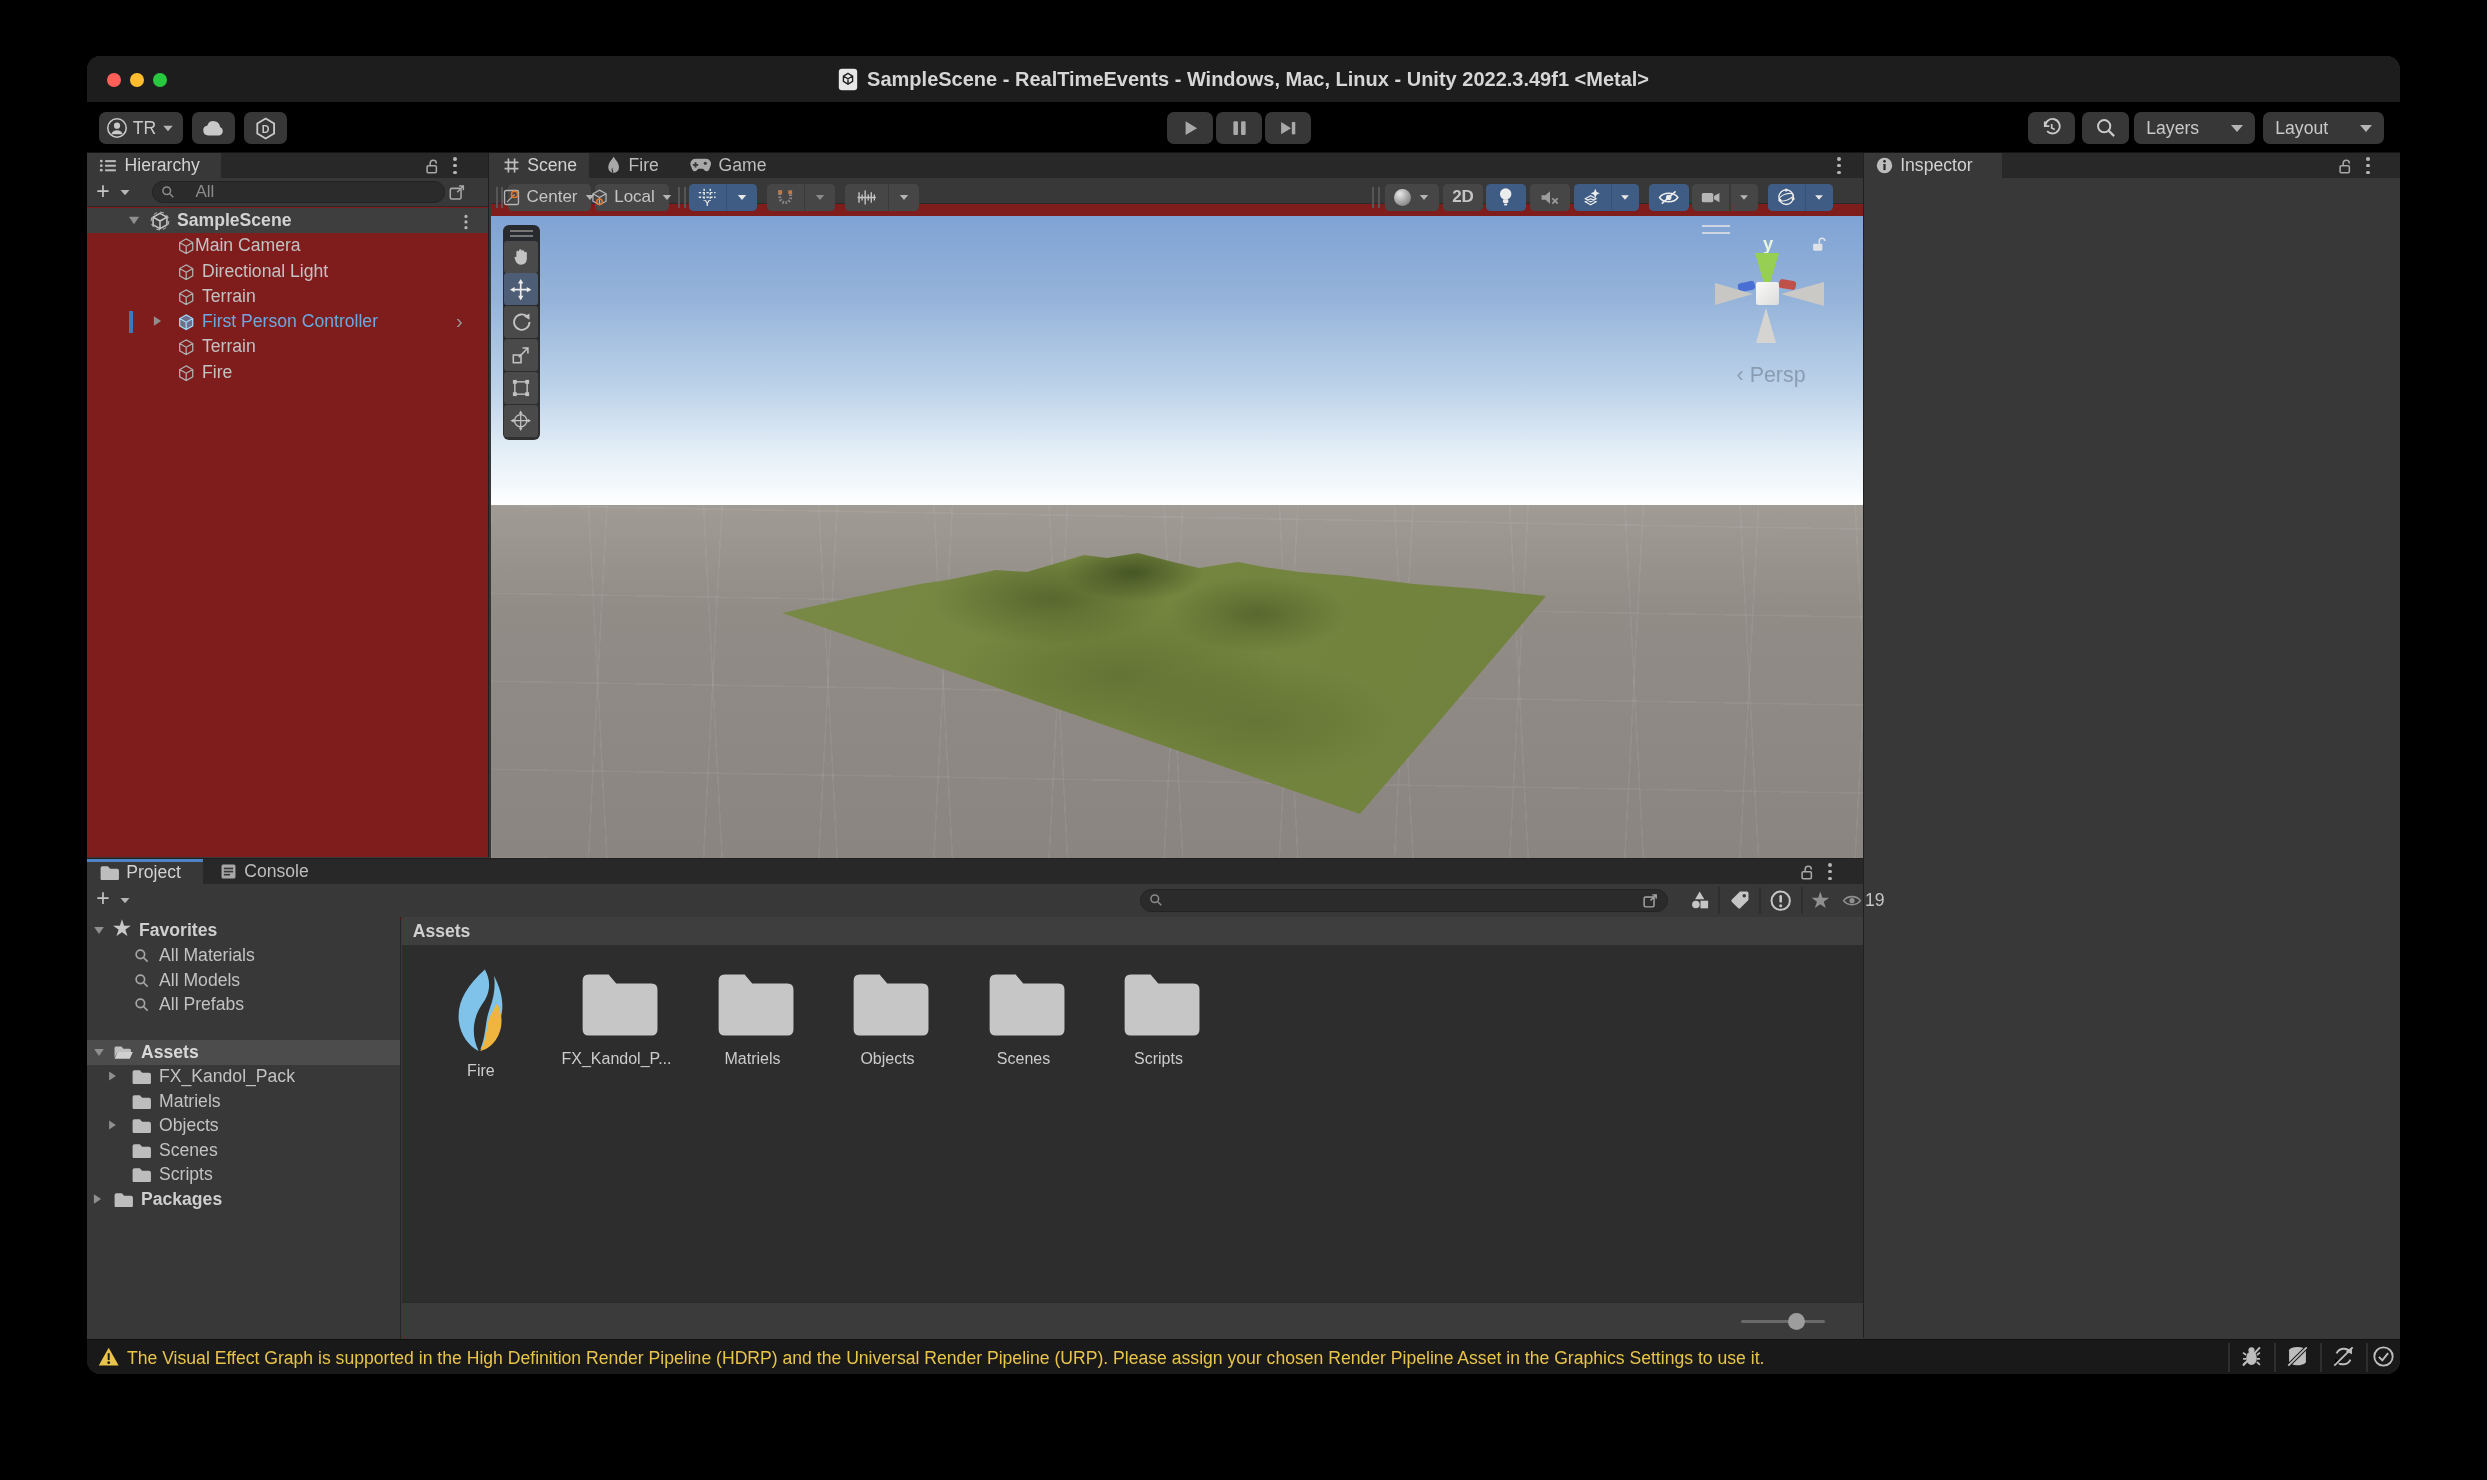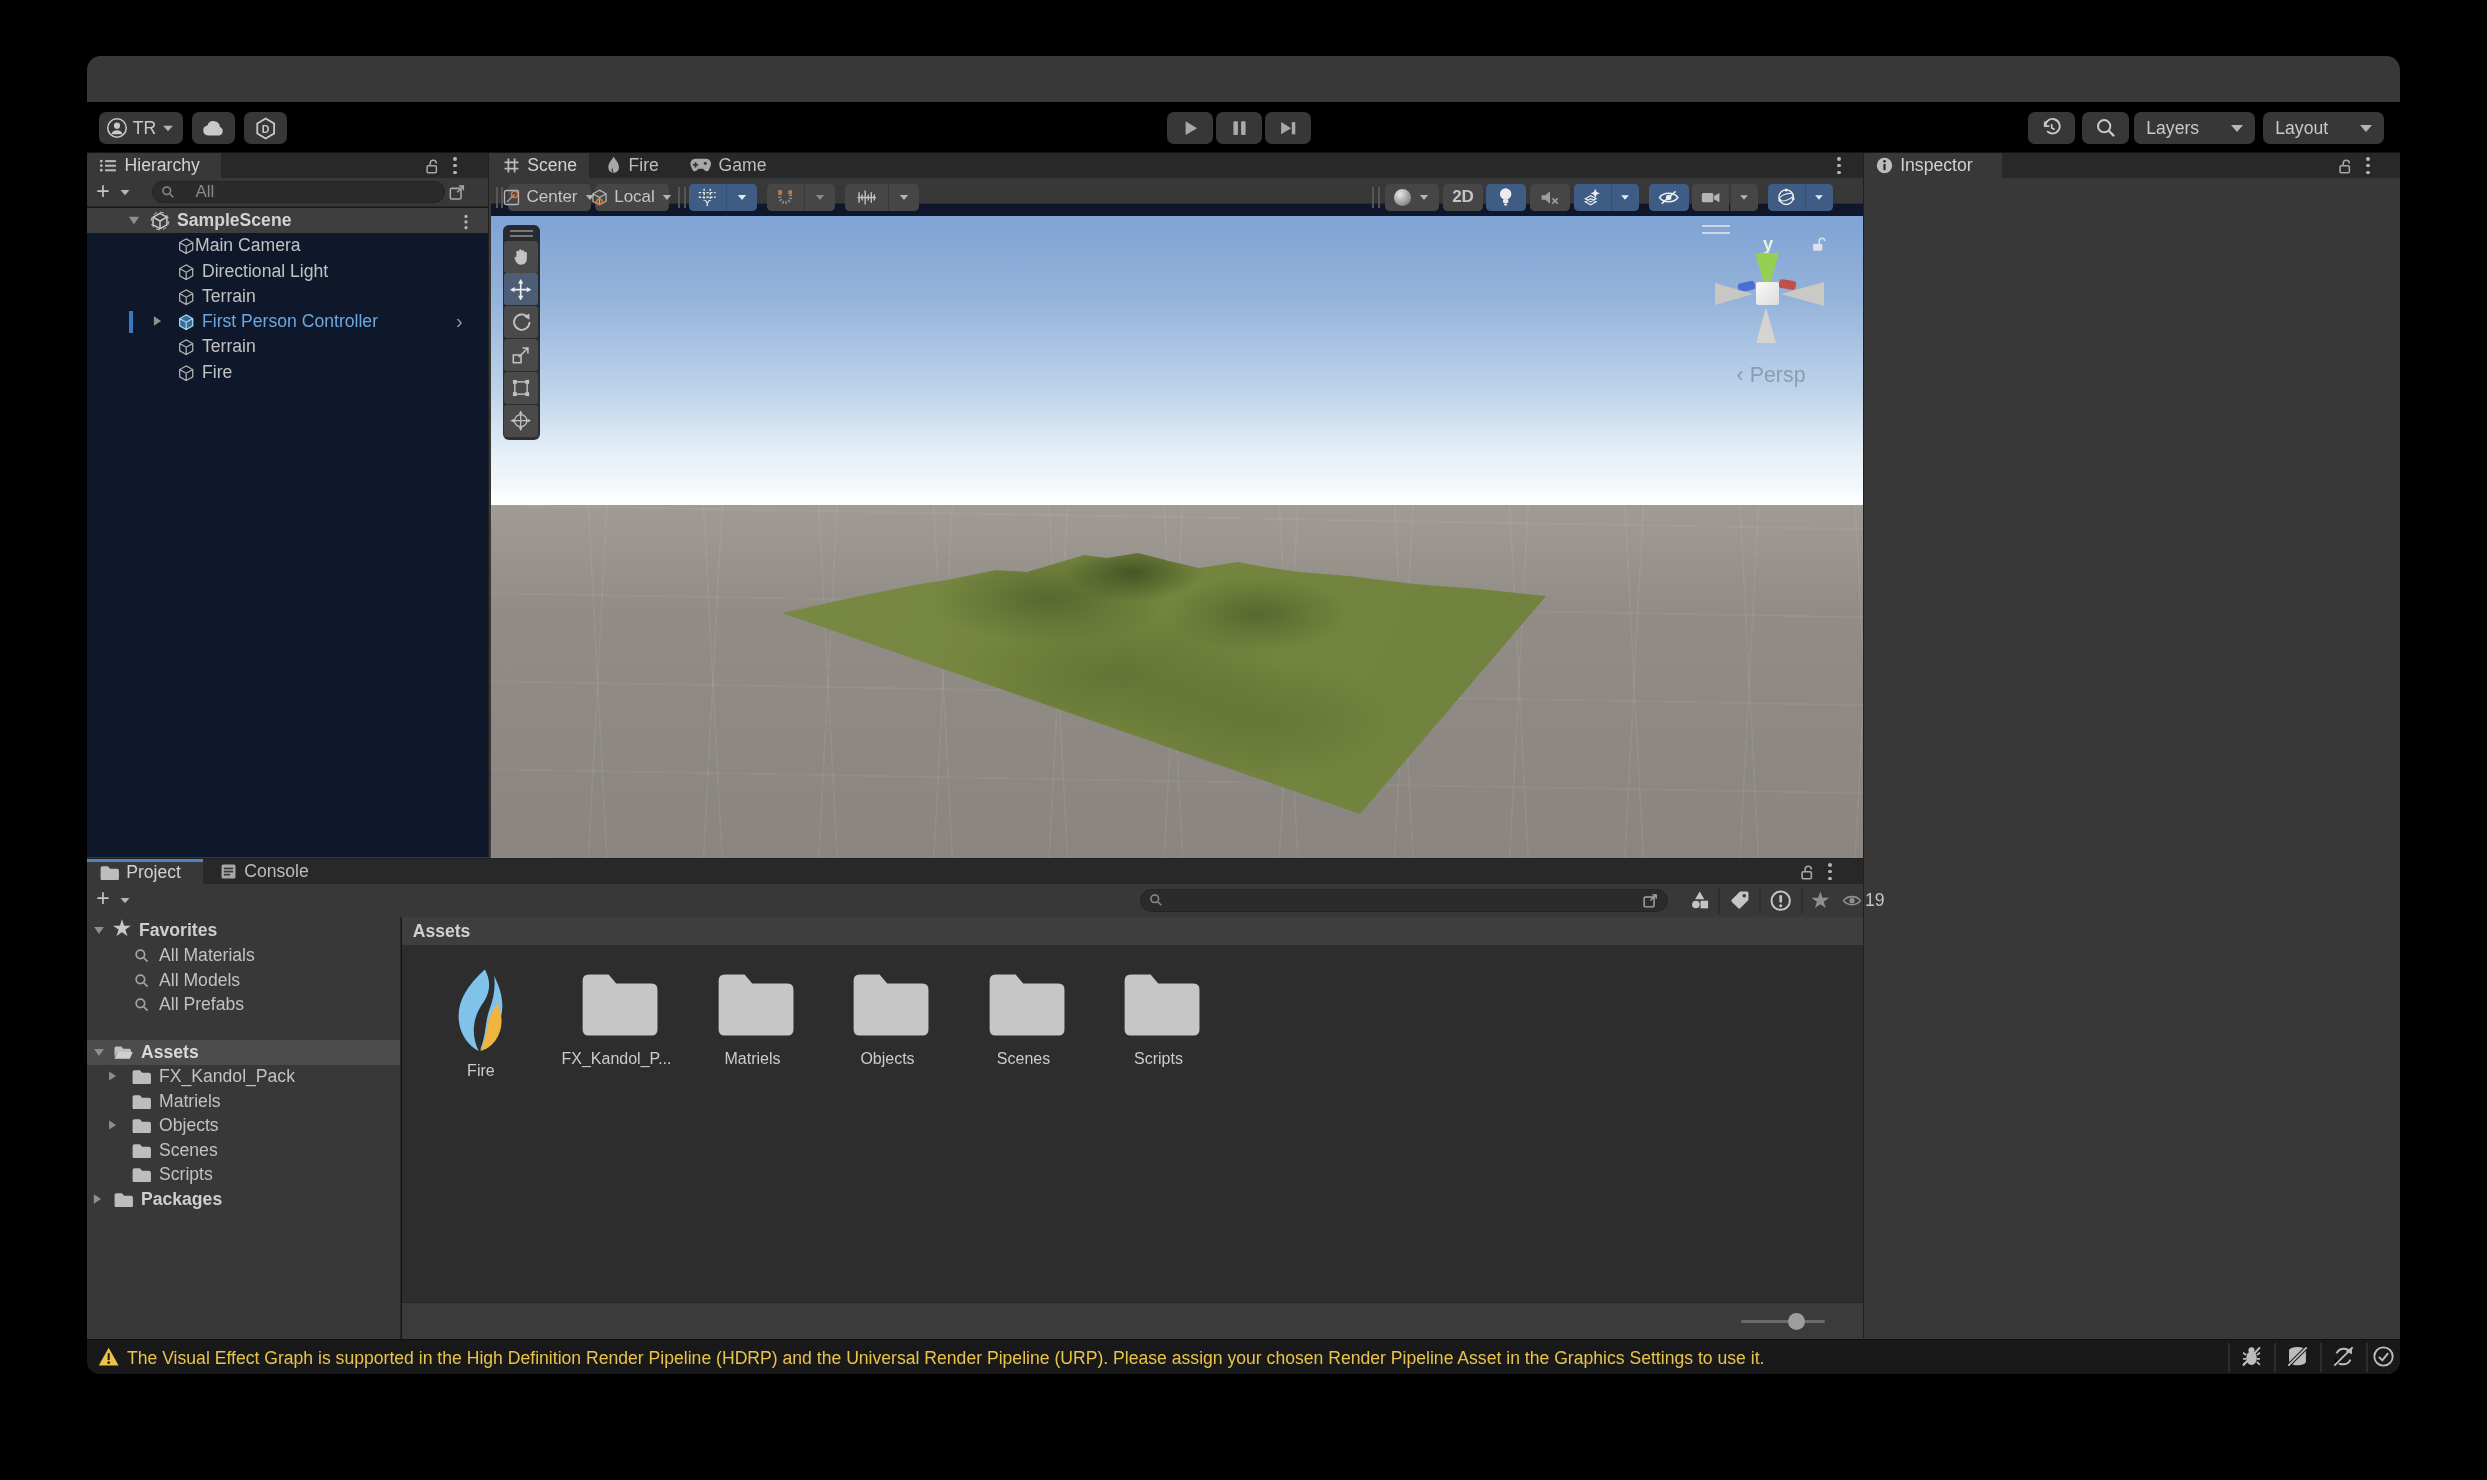--- a/index.html
+++ b/index.html
@@ -10,21 +10,21 @@
     box-shadow:0 23px 61px rgba(0,0,0,.8);
   }
   
   .titlebar { position:absolute; left:0; top:0; width:100%; height:46px; background:#1d1d1d; }
   .tlight { position:absolute; top:17px; width:13.8px; height:13.8px; border-radius:50%; }
   .title { position:absolute; left:0; top:0; width:100%; height:46px; display:flex; align-items:center; justify-content:center; gap:9.2px; color:#d6d6d6; font-size:20px; font-weight:bold; }
   .main-toolbar { position:absolute; left:0; top:46px; width:100%; height:51px; background:#000000; border-bottom:1.5px solid #141414; }
   .tb-btn { position:absolute; top:10px; height:32px; background:#373737; border-radius:6.9px; display:flex; align-items:center; justify-content:center; gap:6.1px; color:#c9c9c9; font-size:17.6px; }
   .caret { width:0; height:0; border-left:6.1px solid transparent; border-right:6.1px solid transparent; border-top:7.7px solid #b5b5b5; display:inline-block; }
   
-  .panel { position:absolute; background:#0f172a;padding-left:45px; }
+  .panel { position:absolute; background:#7f1d1d;padding-left:45px; }
   .tabbar { position:absolute; left:0; top:0; width:100%; height:24.5px; background:#282828; }
   .tab { position:absolute; top:0; height:24.5px; display:flex; align-items:center; gap:6.9px; padding:0 12.3px; color:#bdbdbd; font-size:17.6px; }
   .tab.active { background:#383838; color:#d2d2d2; }
   .kebab { display:inline-flex; flex-direction:column; gap:3.1px; }
   .kebab i { width:3.8px; height:3.8px; border-radius:50%; background:#b5b5b5; }
   .rowbar { position:absolute; left:0; width:100%; background:#383838; border-bottom:1.5px solid #2b2b2b; }
   .searchfield { position:absolute; background:#2b2b2b; border:0.8px solid #232323; border-radius:10.7px; display:flex; align-items:center; padding:0 7.7px; gap:21px; }
   .searchfield input { background:transparent; border:none; outline:none; color:#bdbdbd; font-size:17px; width:100%; }
   .searchfield input::placeholder { color:#8a8a8a; }
   .treerow { position:absolute; left:0; width:100%; height:25px; display:flex; align-items:center; color:#c2c2c2; font-size:17.6px; }
@@ -65,20 +65,34 @@
   
   .ic { display:inline-block; line-height:0; }
   .statusicon { position:absolute; top:4.6px; width:40px; height:24.5px; display:flex; align-items:center; justify-content:center; }
   .vdiv { position:absolute; top:3.1px; width:1.5px; height:27.6px; background:#2e2e2e; }
 </style>
 </head>
 <body>
 
 <div class="window">
 
+  <div class="titlebar">
+    <span class="tlight" style="left:20px; background:#ff5f57;"></span>
+    <span class="tlight" style="left:43px; background:#febc2e;"></span>
+    <span class="tlight" style="left:66px; background:#28c840;"></span>
+    <div class="title">
+      <span class="ic">
+        <svg width="20" height="23" viewBox="0 0 26 30">
+            <rect x="1" y="1" width="24" height="28" rx="4" fill="#e6e6e6"></rect>
+            <path d="M13 7 19 10.5 V17.5 L13 21 7 17.5 V10.5 Z M7 10.5 13 14 19 10.5 M13 14 V21" fill="none" stroke="#222" stroke-width="1.8"></path>
+          </svg>
+      </span>
+      <span>SampleScene - RealTimeEvents - Windows, Mac, Linux - Unity 2022.3.49f1 &lt;Metal&gt;</span>
+    </div>
+  </div>
 
   <div class="main-toolbar">
     <div class="tb-btn" style="left:11.5px; width:84px;">
       <span class="ic">
         <svg width="20" height="20" viewBox="0 0 26 26">
             <circle cx="13" cy="13" r="12" fill="none" stroke="#c9c9c9" stroke-width="2"></circle>
             <circle cx="13" cy="10" r="4" fill="#c9c9c9"></circle>
             <path d="M5.5 21 a8 8 0 0 1 15 0" fill="#c9c9c9"></path>
           </svg>
       </span>

